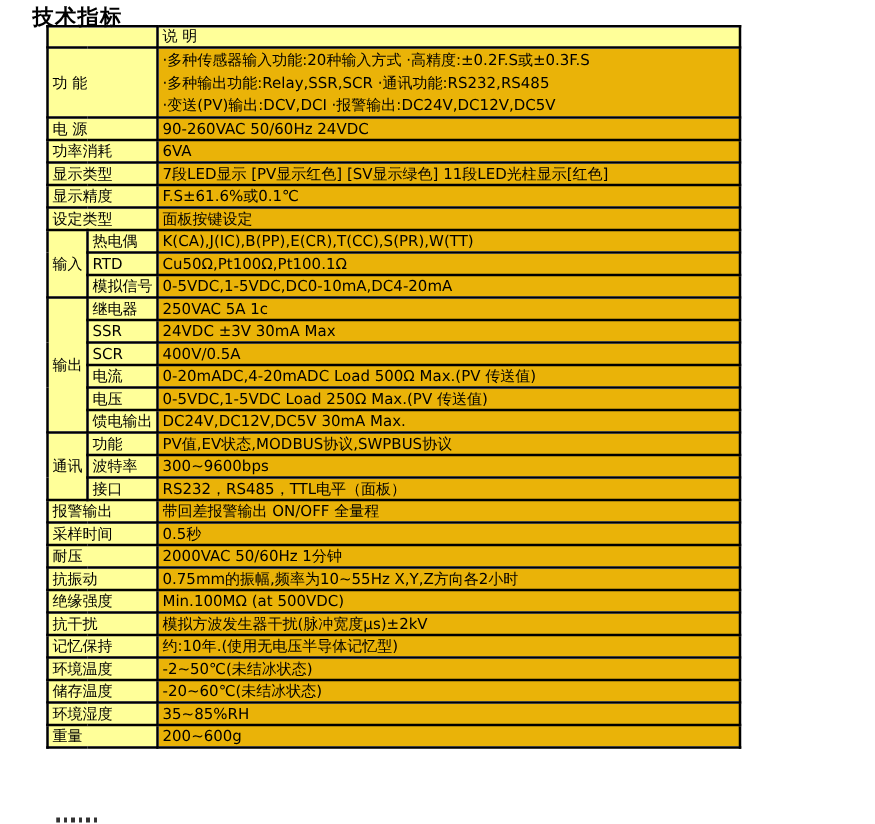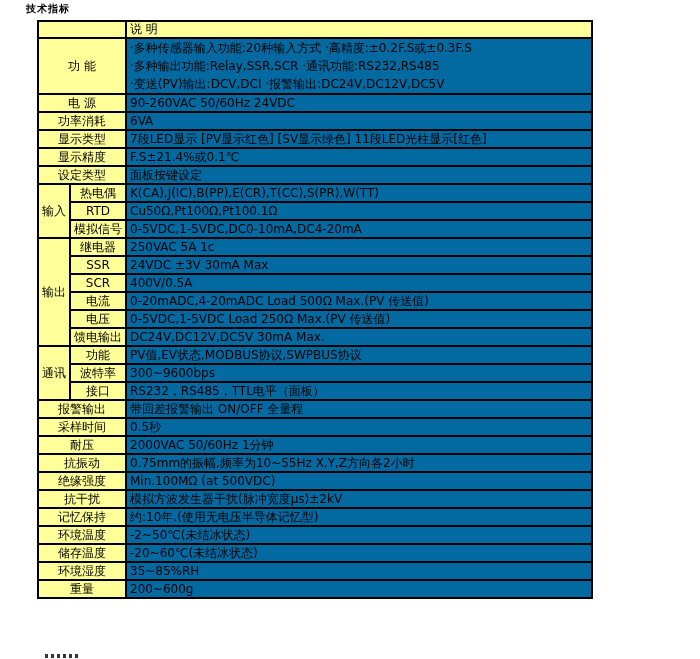--- a/index.html
+++ b/index.html
@@ -4,41 +4,40 @@
 <style>
   * { box-sizing: border-box; }
   html, body { margin: 0; padding: 0; background: #ffffff; }
   body {
     width: 700px; height: 659px; position: relative; overflow: hidden;
     font-family: "DejaVu Sans", "Liberation Sans", sans-serif;
     color: #000;
   }
   .page-title {
     position: absolute; left: 26px; top: 2px;
-    font-size: 10px; font-weight: bold; letter-spacing: 1px;
+    font-size: 17px; font-weight: bold; letter-spacing: 1px;
   }
   table.spec {
     position: absolute; left: 37px; top: 20px;
     border-collapse: collapse; table-layout: fixed;
     width: 554px;
     font-size: 12px; line-height: 1.25;
   }
   table.spec td {
     border: 2px solid #000;
     padding: 0 3px;
     height: 18px;
     overflow: hidden;
     white-space: nowrap;
   }
   td.lbl {
     background: var(--label-bg, #FFFF99);
-    text-align: center;
     padding: 0 1px;
   }
-  td.val { background: #0369a1; text-align: left; }
+  td.val { background: #eab308; text-align: left; }
   tr.hdr td { height: 17px; }
   td.desc-hdr { text-align: left; }
   .fn-line { height: 18px; line-height: 18px; white-space: nowrap; overflow: hidden; }
   .clipped-next-heading {
     position: absolute; left: 45px; top: 654px; width: 34px; height: 4px;
     background: repeating-linear-gradient(90deg, #333 0 3px, transparent 3px 6px);
   }
 </style>
 </head>
 <body>
@@ -74,21 +73,21 @@
   <tr>
     <td class="lbl" colspan="2">功率消耗</td>
     <td class="val">6VA</td>
   </tr>
   <tr>
     <td class="lbl" colspan="2">显示类型</td>
     <td class="val">7段LED显示 [PV显示红色] [SV显示绿色] 11段LED光柱显示[红色]</td>
   </tr>
   <tr>
     <td class="lbl" colspan="2">显示精度</td>
-    <td class="val">F.S±21.4%或0.1℃</td>
+    <td class="val">F.S±61.6%或0.1℃</td>
   </tr>
   <tr>
     <td class="lbl" colspan="2">设定类型</td>
     <td class="val">面板按键设定</td>
   </tr>
 
   <tr>
     <td class="lbl" rowspan="3">输入</td>
     <td class="lbl">热电偶</td>
     <td class="val">K(CA),J(IC),B(PP),E(CR),T(CC),S(PR),W(TT)</td>

